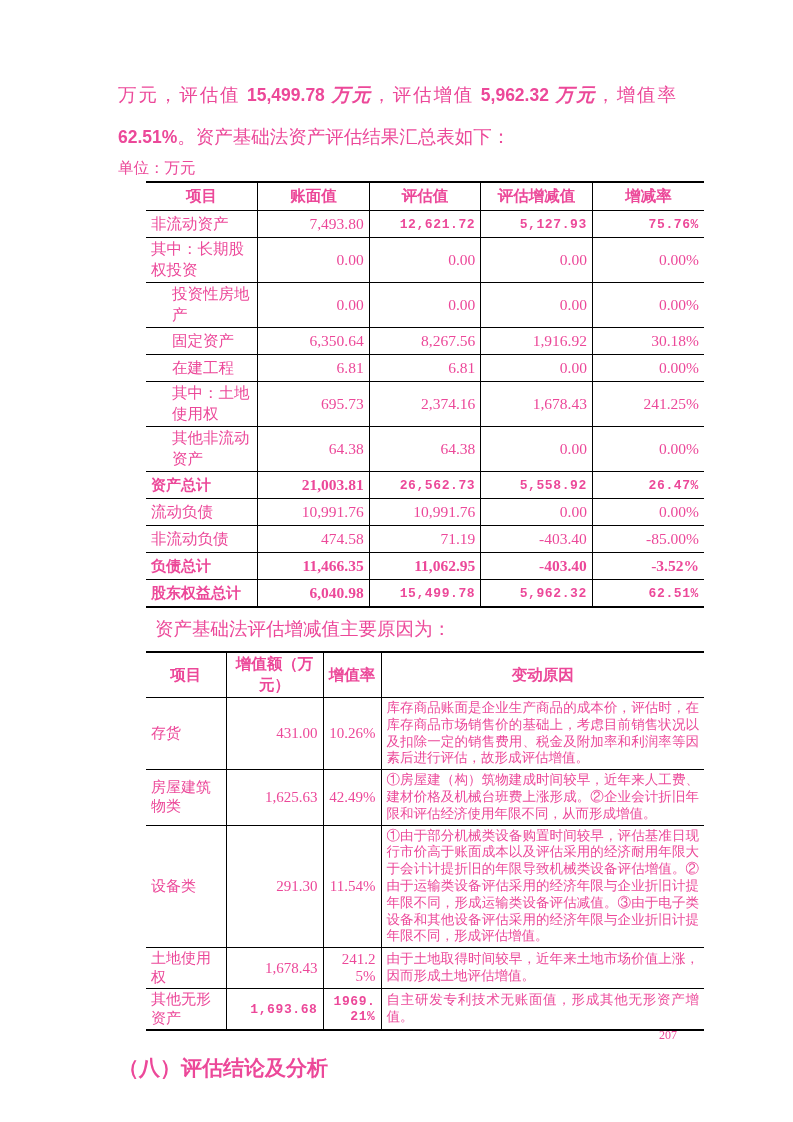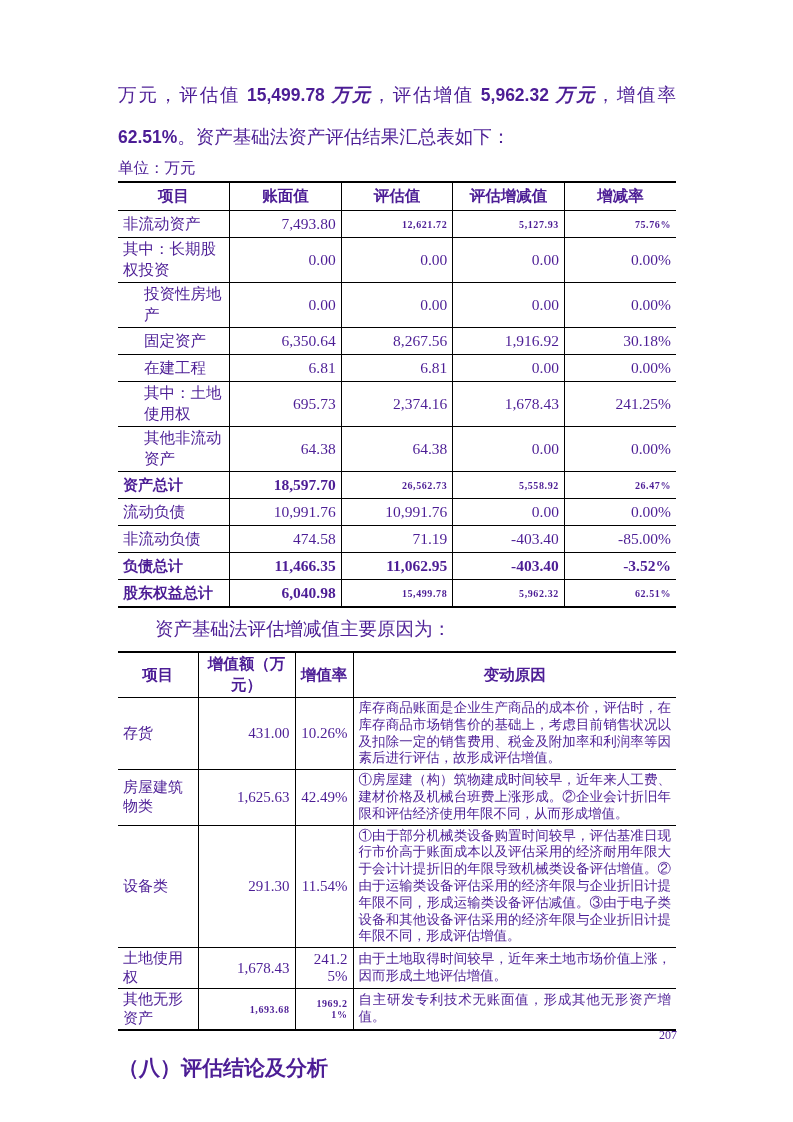--- a/index.html
+++ b/index.html
@@ -1,50 +1,50 @@
 <!DOCTYPE html>
 <html><head>
 <meta charset="utf-8">
 <style>
   html,body{margin:0;padding:0;background:#e8e8e8;}
   .page{
     position:relative;width:793px;height:1122px;margin:0 auto;background:#ffffff;
-    font-family:"Liberation Serif","DejaVu Serif",serif;color:#4c1d95;overflow:hidden;
+    font-family:"Liberation Serif","DejaVu Serif",serif;color:#ec4899;overflow:hidden;
   }
   .content{position:absolute;left:118px;top:0;width:558px;}
   .para{margin:0;font-size:18.5px;line-height:42px;text-align:justify;}
   .intro{margin-top:74px;}
   .unit-label{font-size:15.5px;line-height:20px;margin:0 0 3px 0;}
   .seg{white-space:pre-wrap;}
   .seg.n{font-weight:normal;}
   .seg.b{font-weight:bold;font-family:"Liberation Sans","DejaVu Sans",sans-serif;font-size:17.5px;}
   .seg.bi{font-weight:bold;font-style:italic;}
   table.doc-table{
     border-collapse:collapse;width:558px;table-layout:fixed;
-    border-top:2.5px solid #000;border-bottom:2.5px solid #000;
+    border-top:2.5px solid #000;border-bottom:2.5px solid #000;margin-left:28px;
   }
   .doc-table th,.doc-table td{
     border-bottom:1px solid #000;border-left:1px solid #000;
     padding:1px 5px;vertical-align:middle;word-break:break-all;
   }
   .doc-table th:first-child,.doc-table td:first-child{border-left:none;}
   .doc-table th{
     font-family:"Liberation Sans","DejaVu Sans",sans-serif;
     font-weight:bold;font-size:15.5px;text-align:center;height:25px;
   }
   .t1 td{height:24px;font-size:15.5px;}
   .t1 td.lab{text-align:left;}
   .t1 td.lab.ind{padding-left:26px;}
   .t1 td.lab.bold{font-weight:bold;font-family:"Liberation Sans","DejaVu Sans",sans-serif;font-size:15px;}
   .t1 td.num{text-align:right;}
   .num.n{font-weight:normal;}
   .num.b{font-weight:bold;}
   .num.h{
-    font-weight:bold;font-family:Liberation Serif, serif;
-    font-size:10px;letter-spacing:0.6px;
+    font-weight:bold;font-family:Liberation Mono, monospace;
+    font-size:13px;letter-spacing:0.6px;
   }
   .t2 td{font-size:15px;}
   .t2 td.lab{text-align:left;vertical-align:middle;}
   .t2 td.num{text-align:right;vertical-align:middle;}
   .t2 td.reason{
     font-size:13.5px;line-height:16.8px;text-align:justify;
     padding:2px 5px;vertical-align:middle;
   }
   .mid-para{font-size:18.5px;line-height:24px;margin:9px 0 10px 0;text-indent:2em;}
   .section-heading{
@@ -118,21 +118,21 @@
           </tr>
           <tr>
             <td class="lab ind">其他非流动资产</td>
             <td class="num n">64.38</td>
             <td class="num n">64.38</td>
             <td class="num n">0.00</td>
             <td class="num n">0.00%</td>
           </tr>
           <tr>
             <td class="lab bold">资产总计</td>
-            <td class="num b">18,597.70</td>
+            <td class="num b">21,003.81</td>
             <td class="num h">26,562.73</td>
             <td class="num h">5,558.92</td>
             <td class="num h">26.47%</td>
           </tr>
           <tr>
             <td class="lab">流动负债</td>
             <td class="num n">10,991.76</td>
             <td class="num n">10,991.76</td>
             <td class="num n">0.00</td>
             <td class="num n">0.00%</td>

